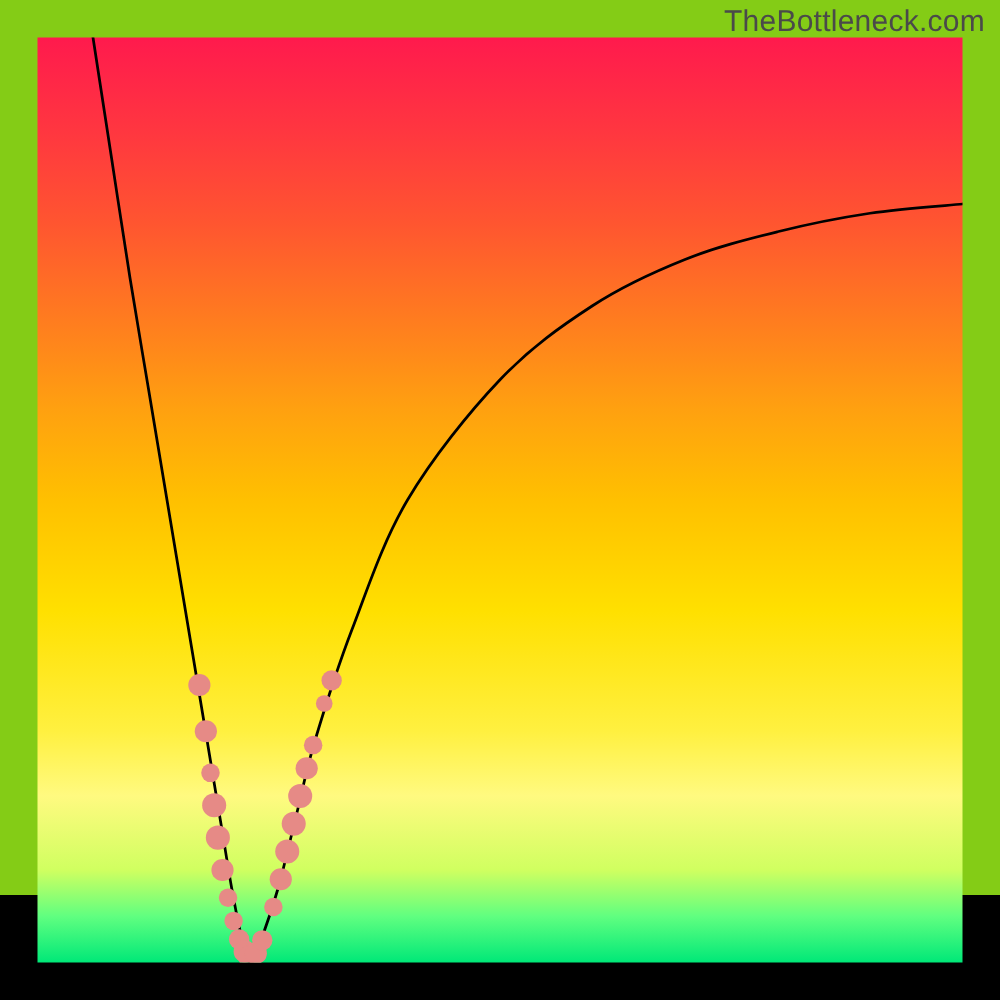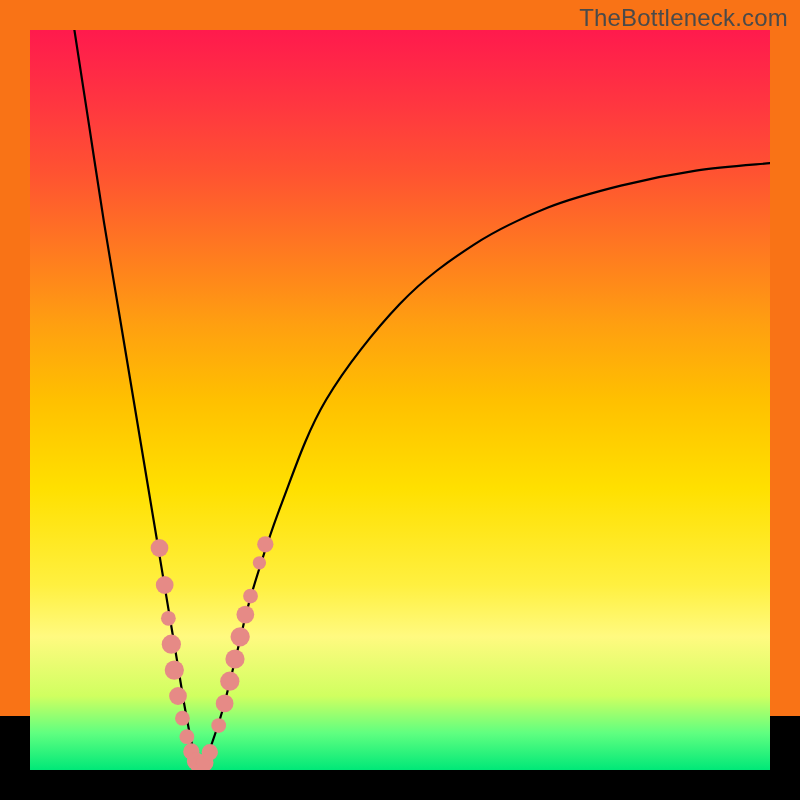--- a/index.html
+++ b/index.html
@@ -10,21 +10,21 @@
     background: #000;
     overflow: hidden;
     font-family: Arial, Helvetica, sans-serif;
   }
   .frame {
     position: absolute;
     top: 0;
     left: 0;
     width: 800px;
     height: 716px;
-    background: #f97316;
+    background: #84cc16;
   }
   .plot-area {
     position: absolute;
     top: 30px;
     left: 30px;
     width: 740px;
     height: 740px;
     background: linear-gradient(to bottom,
       #ff1a4d 0%,
       #ff3640 10%,

